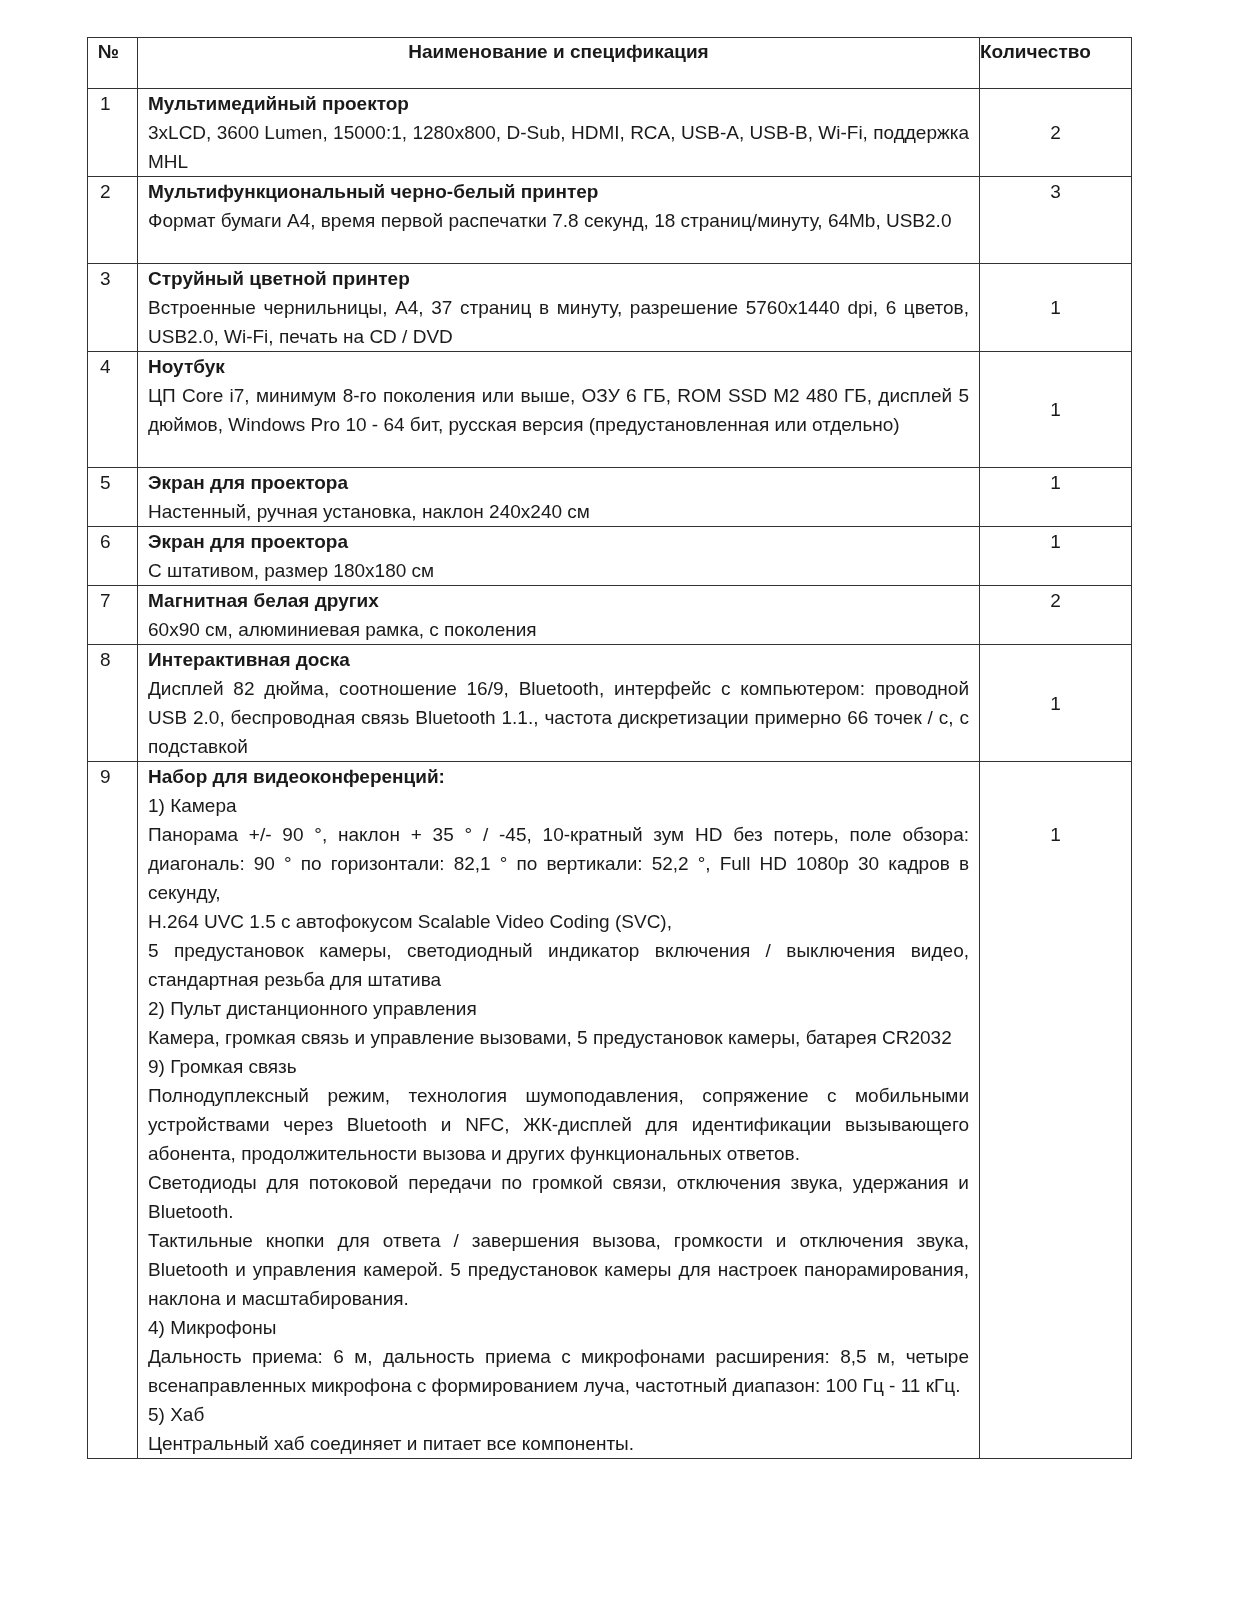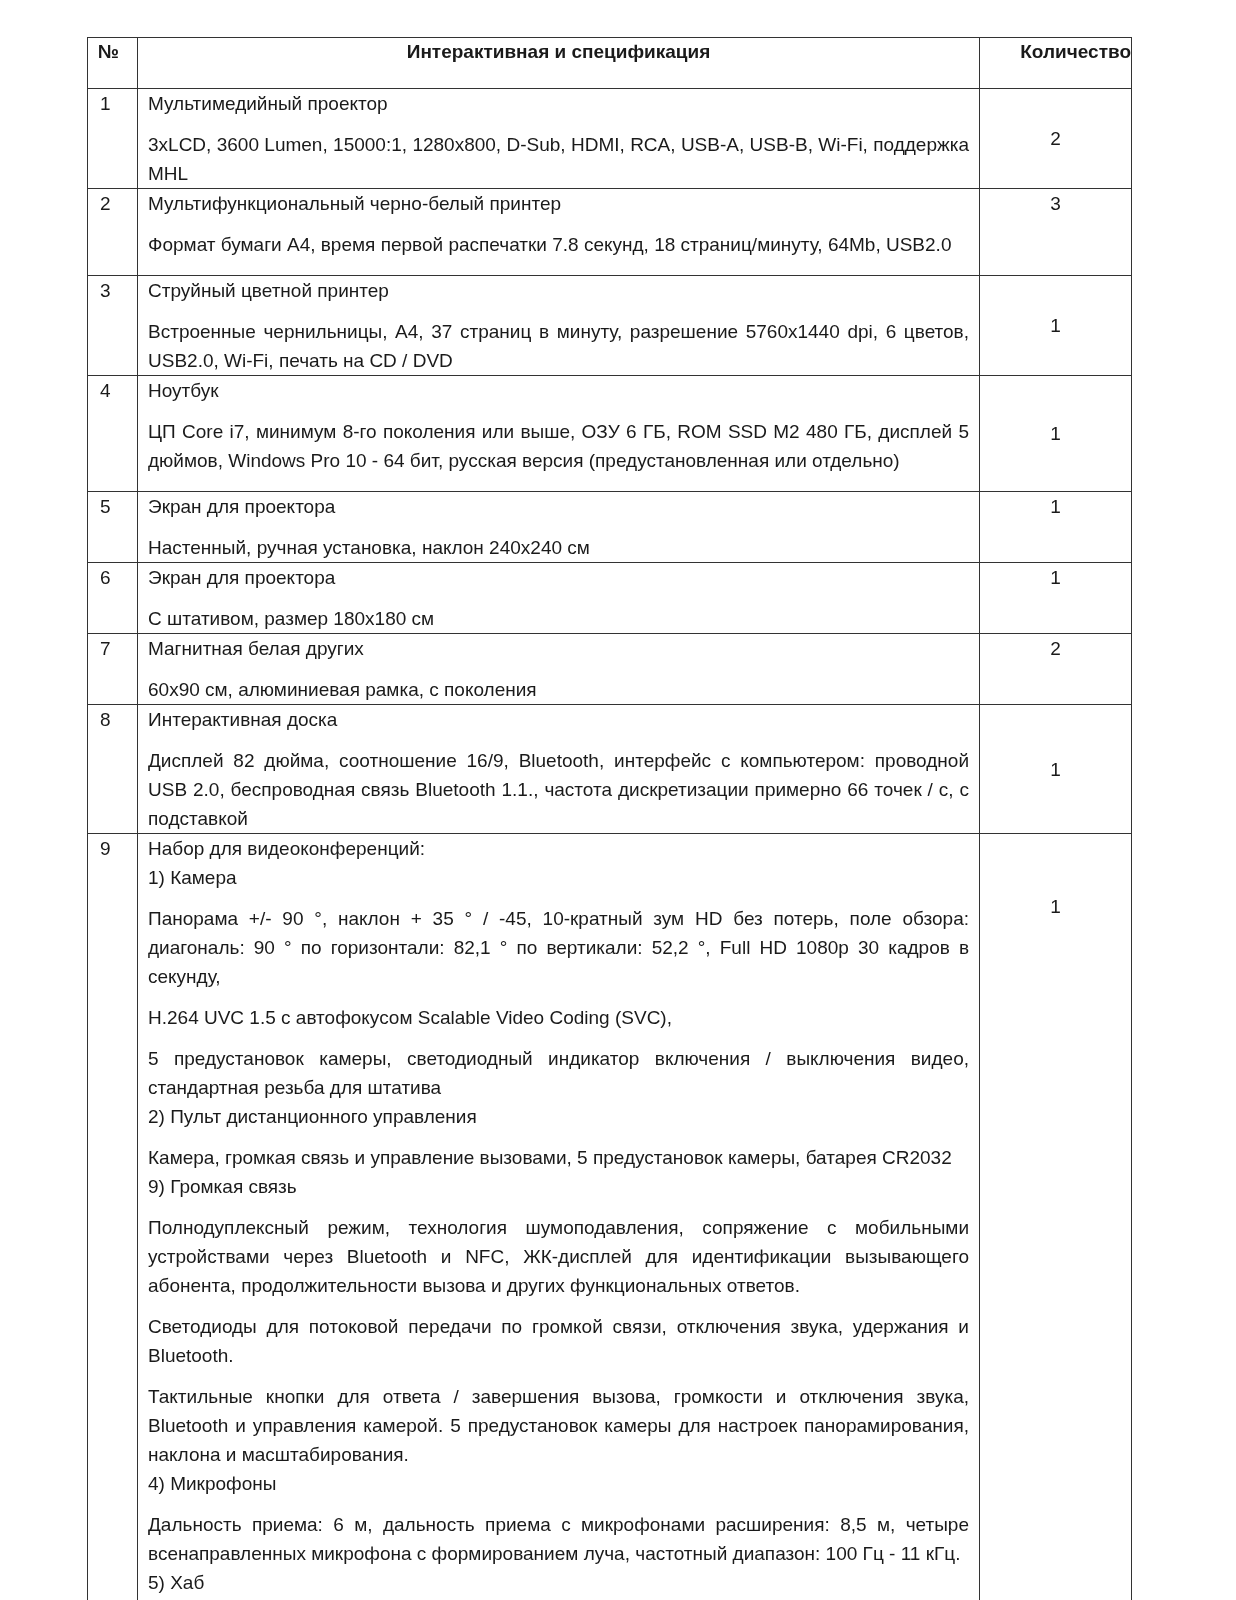--- a/index.html
+++ b/index.html
@@ -5,48 +5,48 @@
   html, body { margin: 0; padding: 0; background: #ffffff; }
   body { width: 1236px; height: 1600px; position: relative; overflow: hidden;
          font-family: "Liberation Sans", "DejaVu Sans", sans-serif; color: #1a1a1a; }
   table.spec { position: absolute; left: 87px; top: 37px; width: 1044px;
     border-collapse: collapse; table-layout: fixed; font-size: 19px; line-height: 29px; }
   table.spec td, table.spec th { border: 1.5px solid #333; vertical-align: top; padding: 0; }
   col.c-num { width: 50px; } col.c-name { width: 842px; } col.c-qty { width: 152px; }
   th { font-weight: bold; height: 50px; }
   th.h-num { text-align: left; padding-left: 10px !important; }
   th.h-name { text-align: center; }
-  th.h-qty { text-align: right; margin-top: 22px; }
+  th.h-qty { text-align: left; margin-top: 22px; }
   th > span { display: block; padding-top: 0; line-height: 28px; }
   td.num { padding-left: 12px !important; }
   td.name { padding: 0 10px 0 10px !important; text-align: justify; }
   td.qty { text-align: center; }
-  .title { font-weight: normal; display: block; }
+  .title { font-weight: bold; display: block; }
   .sub { font-weight: normal; display: block; }
-  .line { display: block; margin-top: 12px; }
+  .line { display: block; }
   td.qty.mid { vertical-align: middle; }
   td.qty.top { vertical-align: top; }
   td.qty.kit { vertical-align: top; padding-top: 58px !important; }
 </style>
 </head>
 <body>
 
 <table class="spec">
   <colgroup>
       <col class="c-num">
       <col class="c-name">
       <col class="c-qty">
     </colgroup>
   <thead>
     <tr>
       <th class="h-num">
           <span>№</span>
         </th>
       <th class="h-name">
-          <span>Интерактивная и спецификация</span>
+          <span>Наименование и спецификация</span>
         </th>
       <th class="h-qty">
           <span>Количество</span>
         </th>
     </tr>
   </thead>
   <tbody id="rows-body">
     <tr style="height:87px">
       <td class="num">1</td>
       <td class="name">

